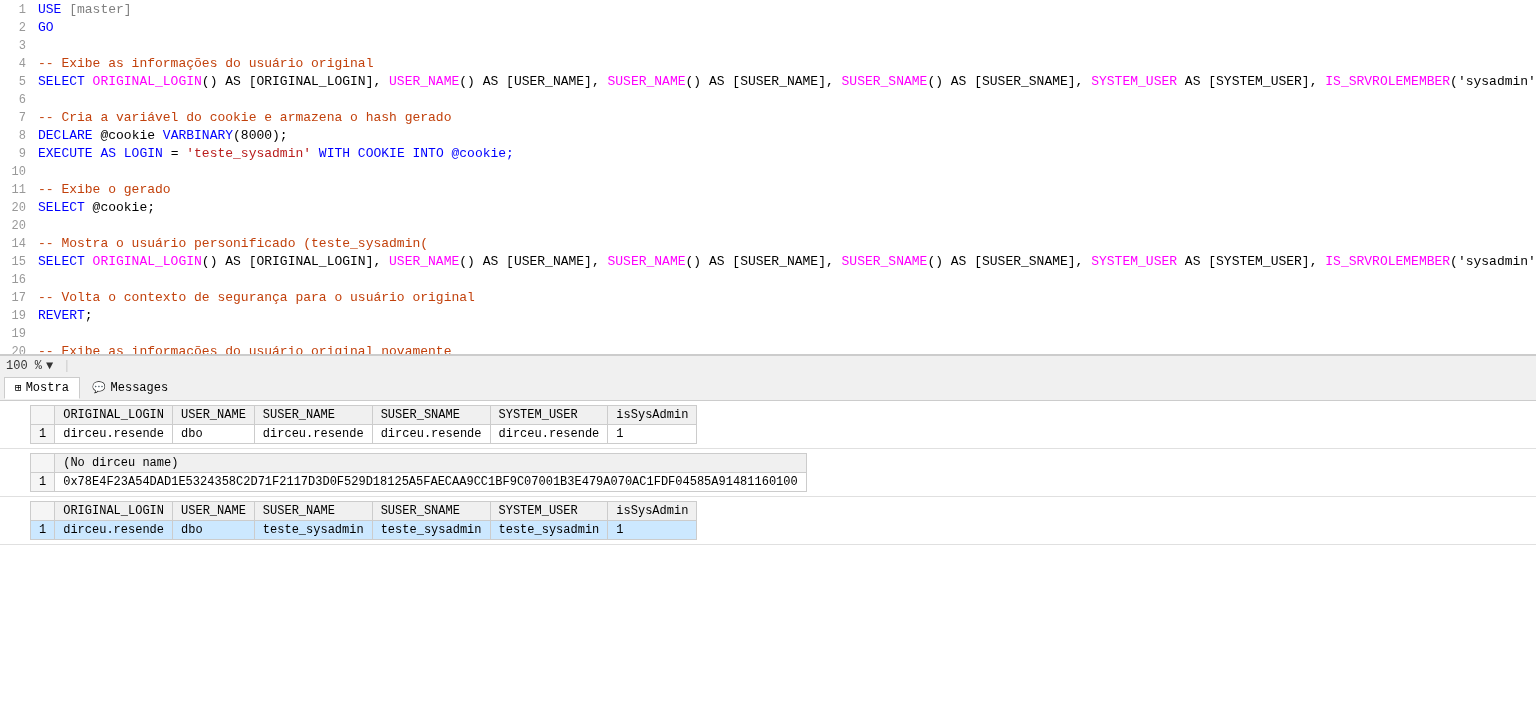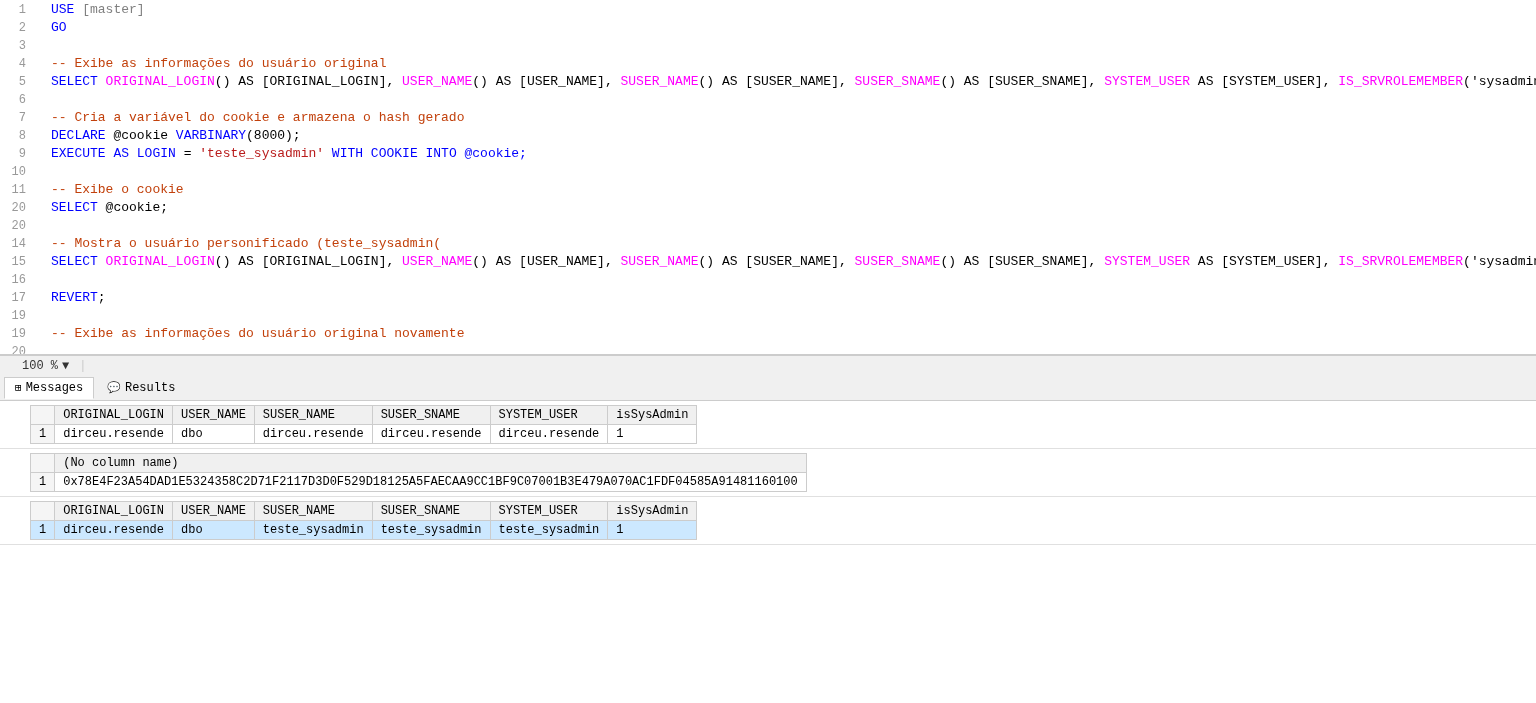--- a/index.html
+++ b/index.html
@@ -50,37 +50,36 @@
       flex: 1;
       padding-left: 6px;
       padding-top: 1px;
       overflow-x: auto;
       white-space: nowrap;
     }
 
     .code-line {
       line-height: 18px;
       white-space: pre;
-      margin-left: 13px;
     }
 
     .kw-blue { color: #0000ff; }
     .kw-gray { color: #808080; }
     .kw-pink { color: #ff00ff; }
     .str-red { color: #b91c1c; }
     .comment { color: #c2410c; }
 
     
     .zoom-bar {
       height: 20px;
       background: #f0f0f0;
       border-top: 1px solid #ccc;
       display: flex;
       align-items: center;
-      padding: 0 22px;
+      padding: 0 6px;
       font-size: 12px;
       color: #333;
     }
 
     
     .results-panel {
       background: #fff;
       flex: 1;
       display: flex;
       flex-direction: column;
@@ -210,49 +209,50 @@
         <div class="code-line"><span class="kw-blue">USE </span><span class="kw-gray">[master]</span></div>
         <div class="code-line"><span class="kw-blue">GO</span></div>
         <div class="code-line">&nbsp;</div>
         <div class="code-line"><span class="comment">-- Exibe as informações do usuário original</span></div>
         <div class="code-line"><span class="kw-blue">SELECT </span><span class="kw-pink">ORIGINAL_LOGIN</span><span class="">() AS [ORIGINAL_LOGIN], </span><span class="kw-pink">USER_NAME</span><span class="">() AS [USER_NAME], </span><span class="kw-pink">SUSER_NAME</span><span class="">() AS [SUSER_NAME], </span><span class="kw-pink">SUSER_SNAME</span><span class="">() AS [SUSER_SNAME], </span><span class="kw-pink">SYSTEM_USER</span><span class=""> AS [SYSTEM_USER], </span><span class="kw-pink">IS_SRVROLEMEMBER</span><span class="">('sysadmin') AS [isSysAdmin];</span></div>
         <div class="code-line">&nbsp;</div>
         <div class="code-line"><span class="comment">-- Cria a variável do cookie e armazena o hash gerado</span></div>
         <div class="code-line"><span class="kw-blue">DECLARE </span><span class="">@cookie </span><span class="kw-blue">VARBINARY</span><span class="">(8000);</span></div>
         <div class="code-line"><span class="kw-blue">EXECUTE AS LOGIN</span><span class=""> = </span><span class="str-red">'teste_sysadmin'</span><span class="kw-blue"> WITH COOKIE INTO @cookie;</span></div>
         <div class="code-line">&nbsp;</div>
-        <div class="code-line"><span class="comment">-- Exibe o cookie</span></div>
+        <div class="code-line"><span class="comment">-- Exibe o gerado</span></div>
         <div class="code-line"><span class="kw-blue">SELECT </span><span class="">@cookie;</span></div>
         <div class="code-line">&nbsp;</div>
         <div class="code-line"><span class="comment">-- Mostra o usuário personificado (teste_sysadmin(</span></div>
         <div class="code-line"><span class="kw-blue">SELECT </span><span class="kw-pink">ORIGINAL_LOGIN</span><span class="">() AS [ORIGINAL_LOGIN], </span><span class="kw-pink">USER_NAME</span><span class="">() AS [USER_NAME], </span><span class="kw-pink">SUSER_NAME</span><span class="">() AS [SUSER_NAME], </span><span class="kw-pink">SUSER_SNAME</span><span class="">() AS [SUSER_SNAME], </span><span class="kw-pink">SYSTEM_USER</span><span class=""> AS [SYSTEM_USER], </span><span class="kw-pink">IS_SRVROLEMEMBER</span><span class="">('sysadmin') AS [isSysAdmin];</span></div>
         <div class="code-line">&nbsp;</div>
+        <div class="code-line"><span class="comment">-- Volta o contexto de segurança para o usuário original</span></div>
         <div class="code-line"><span class="kw-blue">REVERT</span><span class="">;</span></div>
         <div class="code-line">&nbsp;</div>
         <div class="code-line"><span class="comment">-- Exibe as informações do usuário original novamente</span></div>
       </div>
   </div>
 </div>
 
 <div class="zoom-bar">
   <span>100 %</span>
   <span style="margin-left:4px;">▼</span>
   <span style="margin-left:10px; color:#ccc;">|</span>
 </div>
 
 <div class="results-panel">
 
   <div class="tab-bar" id="results-tab-bar">
       <div class="tab-item active">
         <span class="tab-icon">⊞</span>
-        <span>Messages</span>
+        <span>Mostra</span>
       </div>
       <div class="tab-item">
         <span class="tab-icon">💬</span>
-        <span>Results</span>
+        <span>Messages</span>
       </div>
     </div>
 
   <div class="result-grid-area" id="result-grid-area">
       <div class="result-section">
         <div class="table-wrapper">
           <table class="result-table">
             <thead>
               <tr>
                 <th class="row-num-col"></th>
@@ -277,21 +277,21 @@
             </tbody>
           </table>
         </div>
       </div>
       <div class="result-section">
         <div class="table-wrapper">
           <table class="result-table">
             <thead>
               <tr>
                 <th class="row-num-col"></th>
-                <th>(No column name)</th>
+                <th>(No dirceu name)</th>
               </tr>
             </thead>
             <tbody>
               <tr>
                 <td class="row-num-col">1</td>
                 <td>0x78E4F23A54DAD1E5324358C2D71F2117D3D0F529D18125A5FAECAA9CC1BF9C07001B3E479A070AC1FDF04585A91481160100</td>
               </tr>
             </tbody>
           </table>
         </div>

